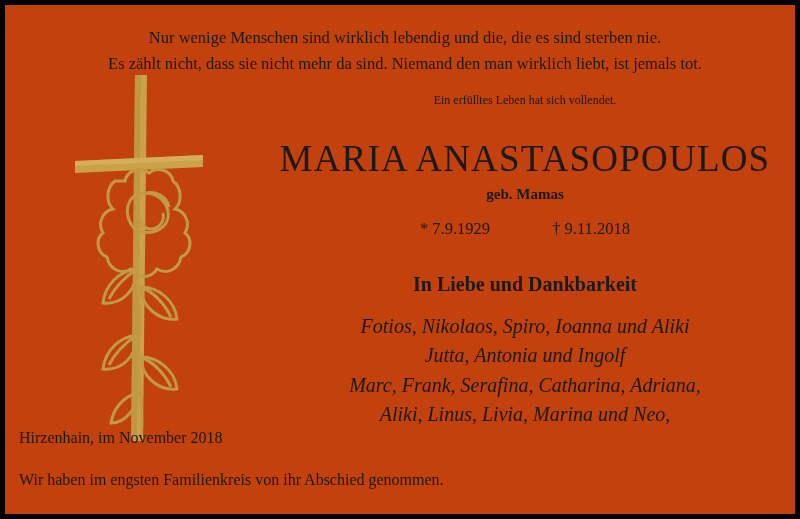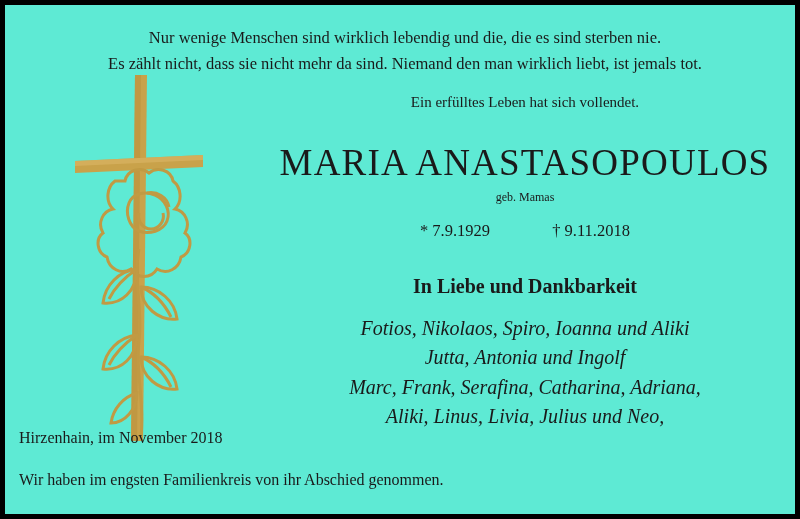--- a/index.html
+++ b/index.html
@@ -13,21 +13,21 @@
     font-family: "Liberation Serif", serif;
     color: #1a1a1a;
     overflow: hidden;
   }
   .obituary {
     position: relative;
     width: 800px;
     height: 519px;
     box-sizing: border-box;
     border: 5px solid #000000;
-    background: #5eead4;
+    background: #c2410c;
     overflow: hidden;
   }
 
   
   .quote {
     position: absolute;
     top: 20px;
     left: 0;
     width: 800px;
     text-align: center;
@@ -51,34 +51,35 @@
 
   
   .memorial {
     position: absolute;
     left: 250px;
     top: 88px;
     width: 540px;
     text-align: center;
   }
   .intro {
-    font-size: 15px;
+    font-size: 12px;
     line-height: 1.3;
     margin: 0 0 28px 0;
   }
   .name {
     font-size: 37px;
     letter-spacing: 1.2px;
     margin: 0 0 6px 0;
     white-space: nowrap;
     font-weight: normal;
   }
   .maiden {
-    font-size: 12px;
+    font-size: 15px;
     margin: 0 0 16px 0;
+    font-weight: bold;
   }
   .dates {
     font-size: 16.5px;
     margin: 0 0 34px 0;
   }
   .dates .birth { margin-right: 58px; }
   .dedication {
     font-size: 20px;
     font-weight: bold;
     margin: 0 0 16px 0;
@@ -152,21 +153,21 @@
     <p class="maiden">geb. Mamas</p>
     <p class="dates">
       <span class="birth">* 7.9.1929</span>
       <span class="death">† 9.11.2018</span>
     </p>
     <p class="dedication">In Liebe und Dankbarkeit</p>
     <div class="survivors">
       <span class="line">Fotios, Nikolaos, Spiro, Ioanna und Aliki</span>
       <span class="line">Jutta, Antonia und Ingolf</span>
       <span class="line">Marc, Frank, Serafina, Catharina, Adriana,</span>
-      <span class="line">Aliki, Linus, Livia, Julius und Neo,</span>
+      <span class="line">Aliki, Linus, Livia, Marina und Neo,</span>
     </div>
   </div>
 
   <div class="footer">
     <div class="place">Hirzenhain, im November 2018</div>
     <div class="note">Wir haben im engsten Familienkreis von ihr Abschied genommen.</div>
   </div>
 
 </div>
 

